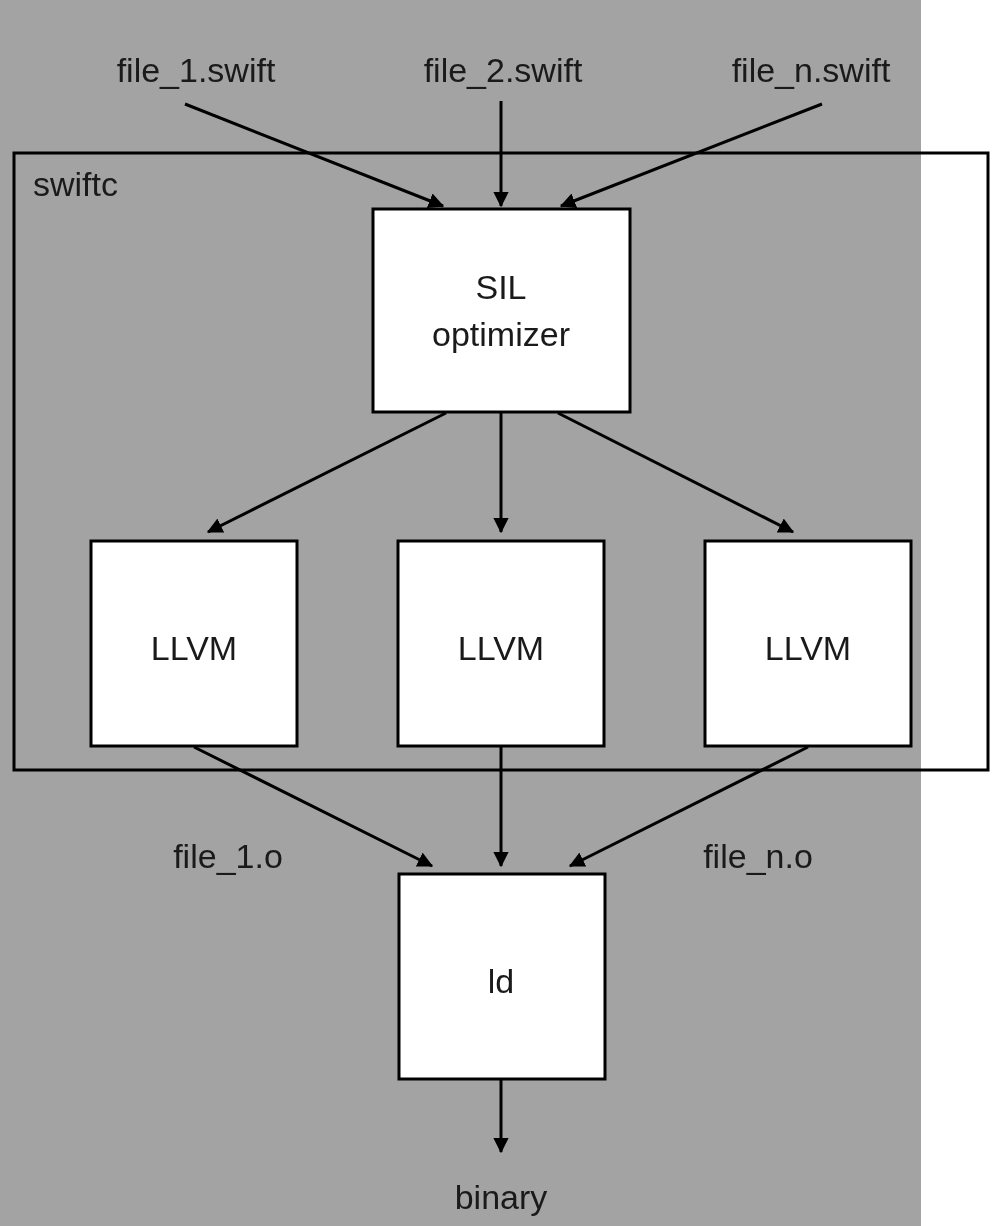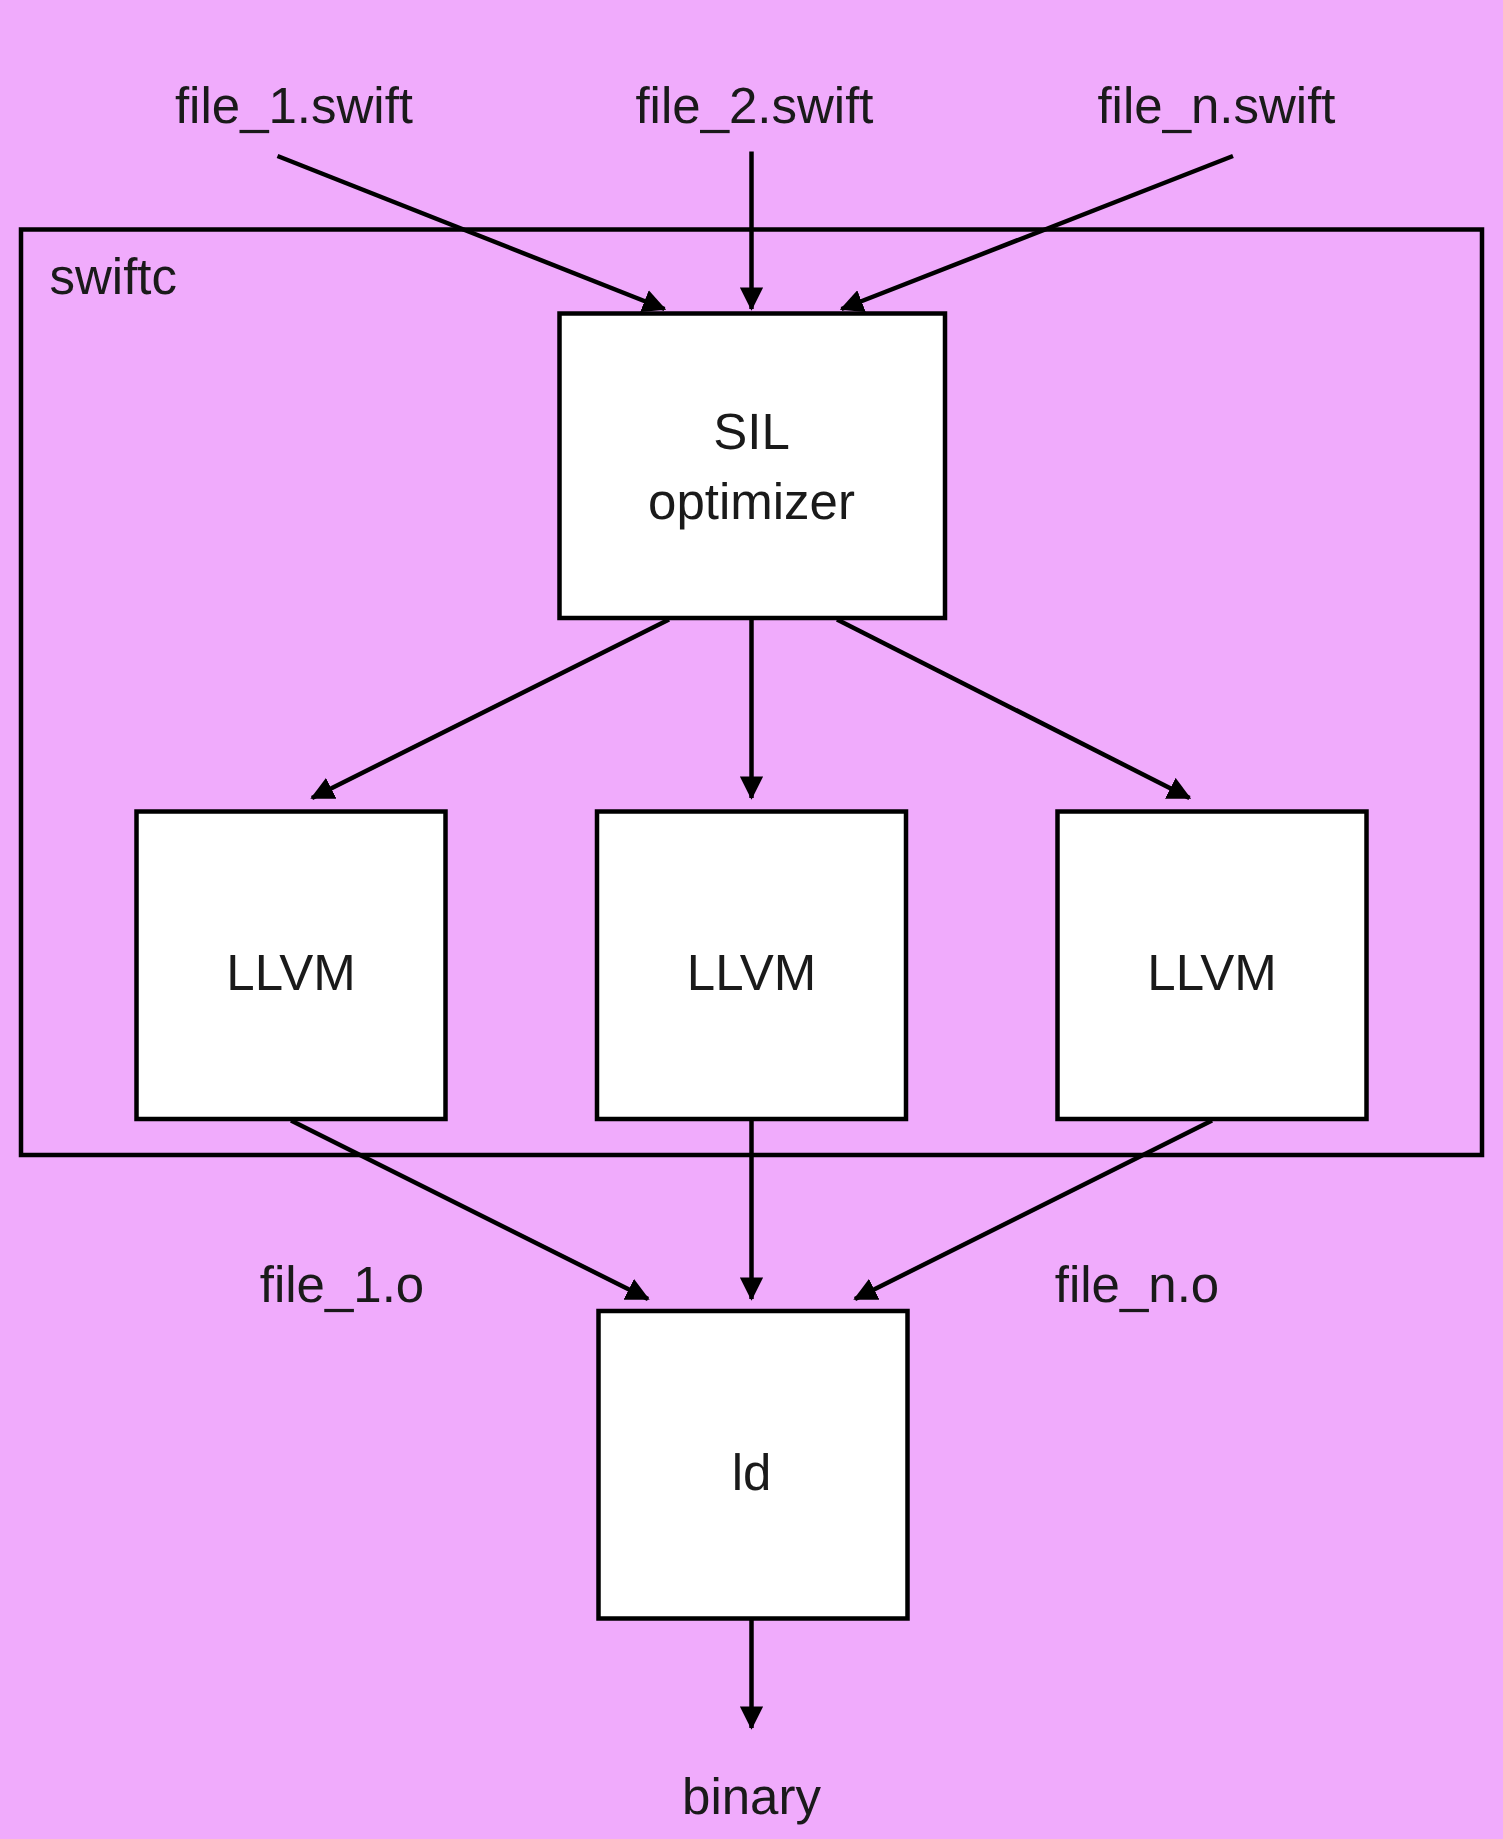--- a/index.html
+++ b/index.html
@@ -8,23 +8,23 @@
     background: #ffffff;
   }
   body {
     width: 1002px;
     height: 1226px;
     font-family: "Liberation Sans", sans-serif;
     overflow: hidden;
   }
   #diagram-root {
     position: relative;
-    width: 1002px;
+    width: 921px;
     height: 1226px;
-    background: #f0abfc;
+    background: #a3a3a3;
   }
   svg.diagram {
     display: block;
     width: 1002px;
     height: 1226px;
   }
   .box-rect {
     fill: #ffffff;
     stroke: #000000;
     stroke-width: 3;

